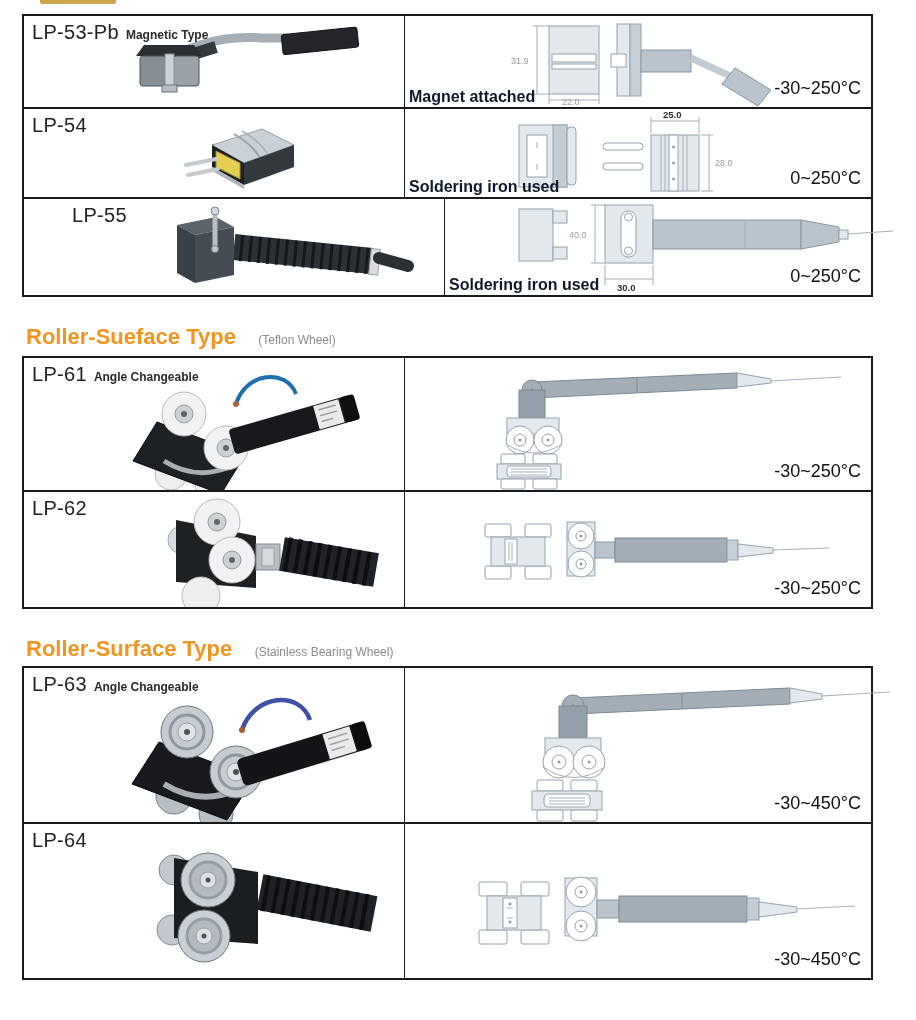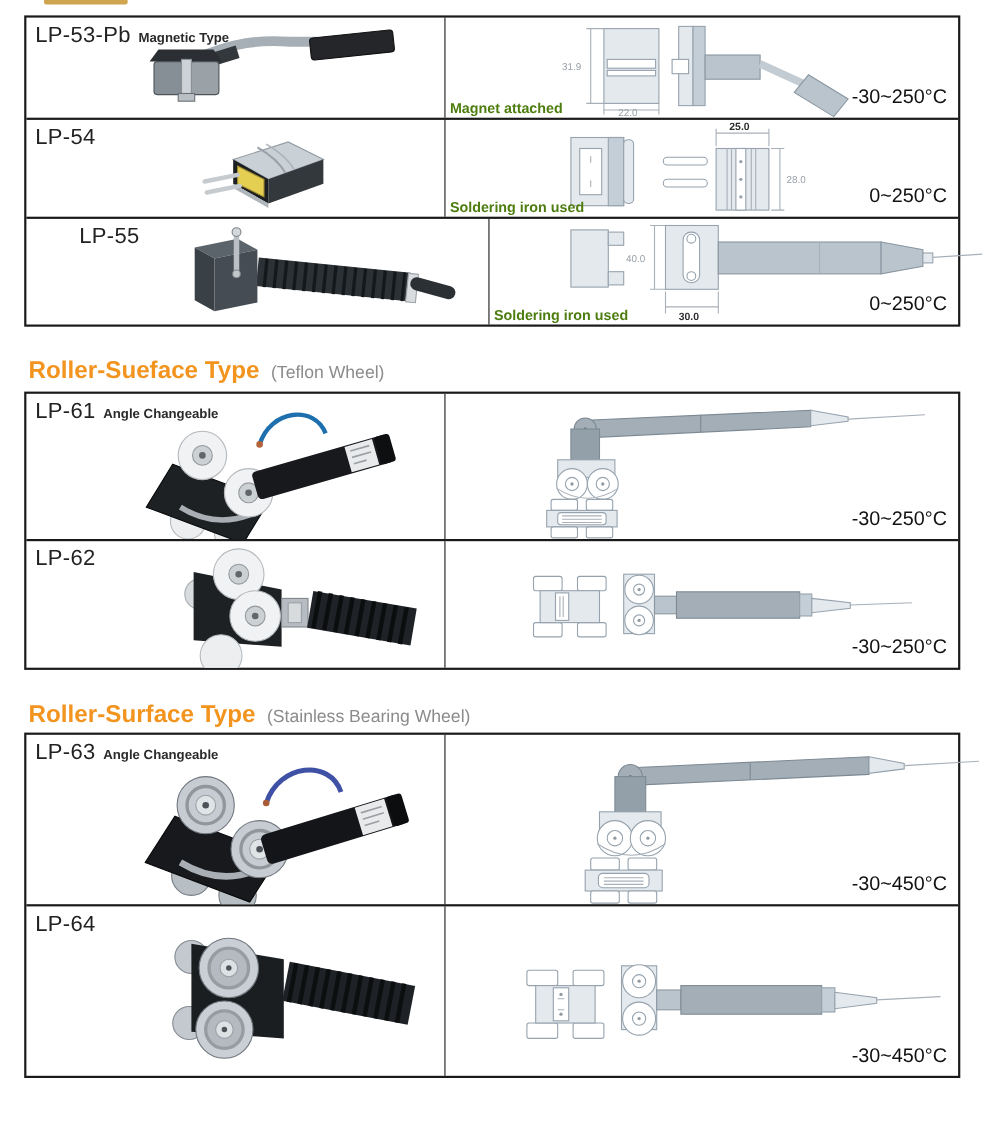--- a/index.html
+++ b/index.html
@@ -10,25 +10,25 @@
   .crop-tab{position:absolute;left:40px;top:0;width:76px;height:4px;background:#cfa64f;border-radius:0 0 2px 2px;}
   .ptable{position:absolute;left:22px;width:851px;border:2px solid #1a1a1a;background:#fff;box-sizing:border-box;}
   .prow{display:flex;border-bottom:2px solid #1a1a1a;}
   .prow:last-child{border-bottom:none;}
   .cell-l{width:380px;border-right:1.5px solid #1a1a1a;position:relative;flex:none;}
   .cell-r{flex:1;position:relative;}
   .model-line{position:absolute;top:5px;left:8px;z-index:3;white-space:nowrap;}
   .model{font-size:20px;color:#222;letter-spacing:.3px;}
   .subtitle{font-size:12px;font-weight:bold;color:#2a2a2a;margin-left:7px;}
   .photo,.drawing{position:absolute;left:0;top:0;}
-  .note{position:absolute;left:4px;bottom:1px;font-size:13px;font-weight:600;color:#4d7c0f;}
+  .note{position:absolute;left:4px;bottom:1px;font-size:16px;font-weight:600;color:#0f172a;}
   .temp{position:absolute;right:10px;bottom:8px;font-size:18px;color:#111;}
   .sec-heading{position:absolute;left:26px;white-space:nowrap;}
   .h-orange{font-size:22px;font-weight:bold;color:#f2941e;}
-  .h-gray{font-size:16px;color:#8b8b8b;margin-left:6px;}
+  .h-gray{font-size:12px;color:#8b8b8b;margin-left:18px;}
   
   .df{fill:#e4e9ed;stroke:#96a3ae;stroke-width:1;}
   .dfd{fill:#c3ced6;stroke:#96a3ae;stroke-width:1;}
   .dfm{fill:#b9c4cc;stroke:#8a97a2;stroke-width:1;}
   .dfh{fill:#a3aeb7;stroke:#7d8a94;stroke-width:1;}
   .dw{fill:#ffffff;stroke:#96a3ae;stroke-width:1;}
   .dl{stroke:#a7afb8;stroke-width:1;fill:none;}
   .dim{font-family:"Liberation Sans",sans-serif;font-size:9px;fill:#98a0a8;}
   .dimb{font-family:"Liberation Sans",sans-serif;font-size:9.5px;font-weight:bold;fill:#2e2e2e;}
 </style>

